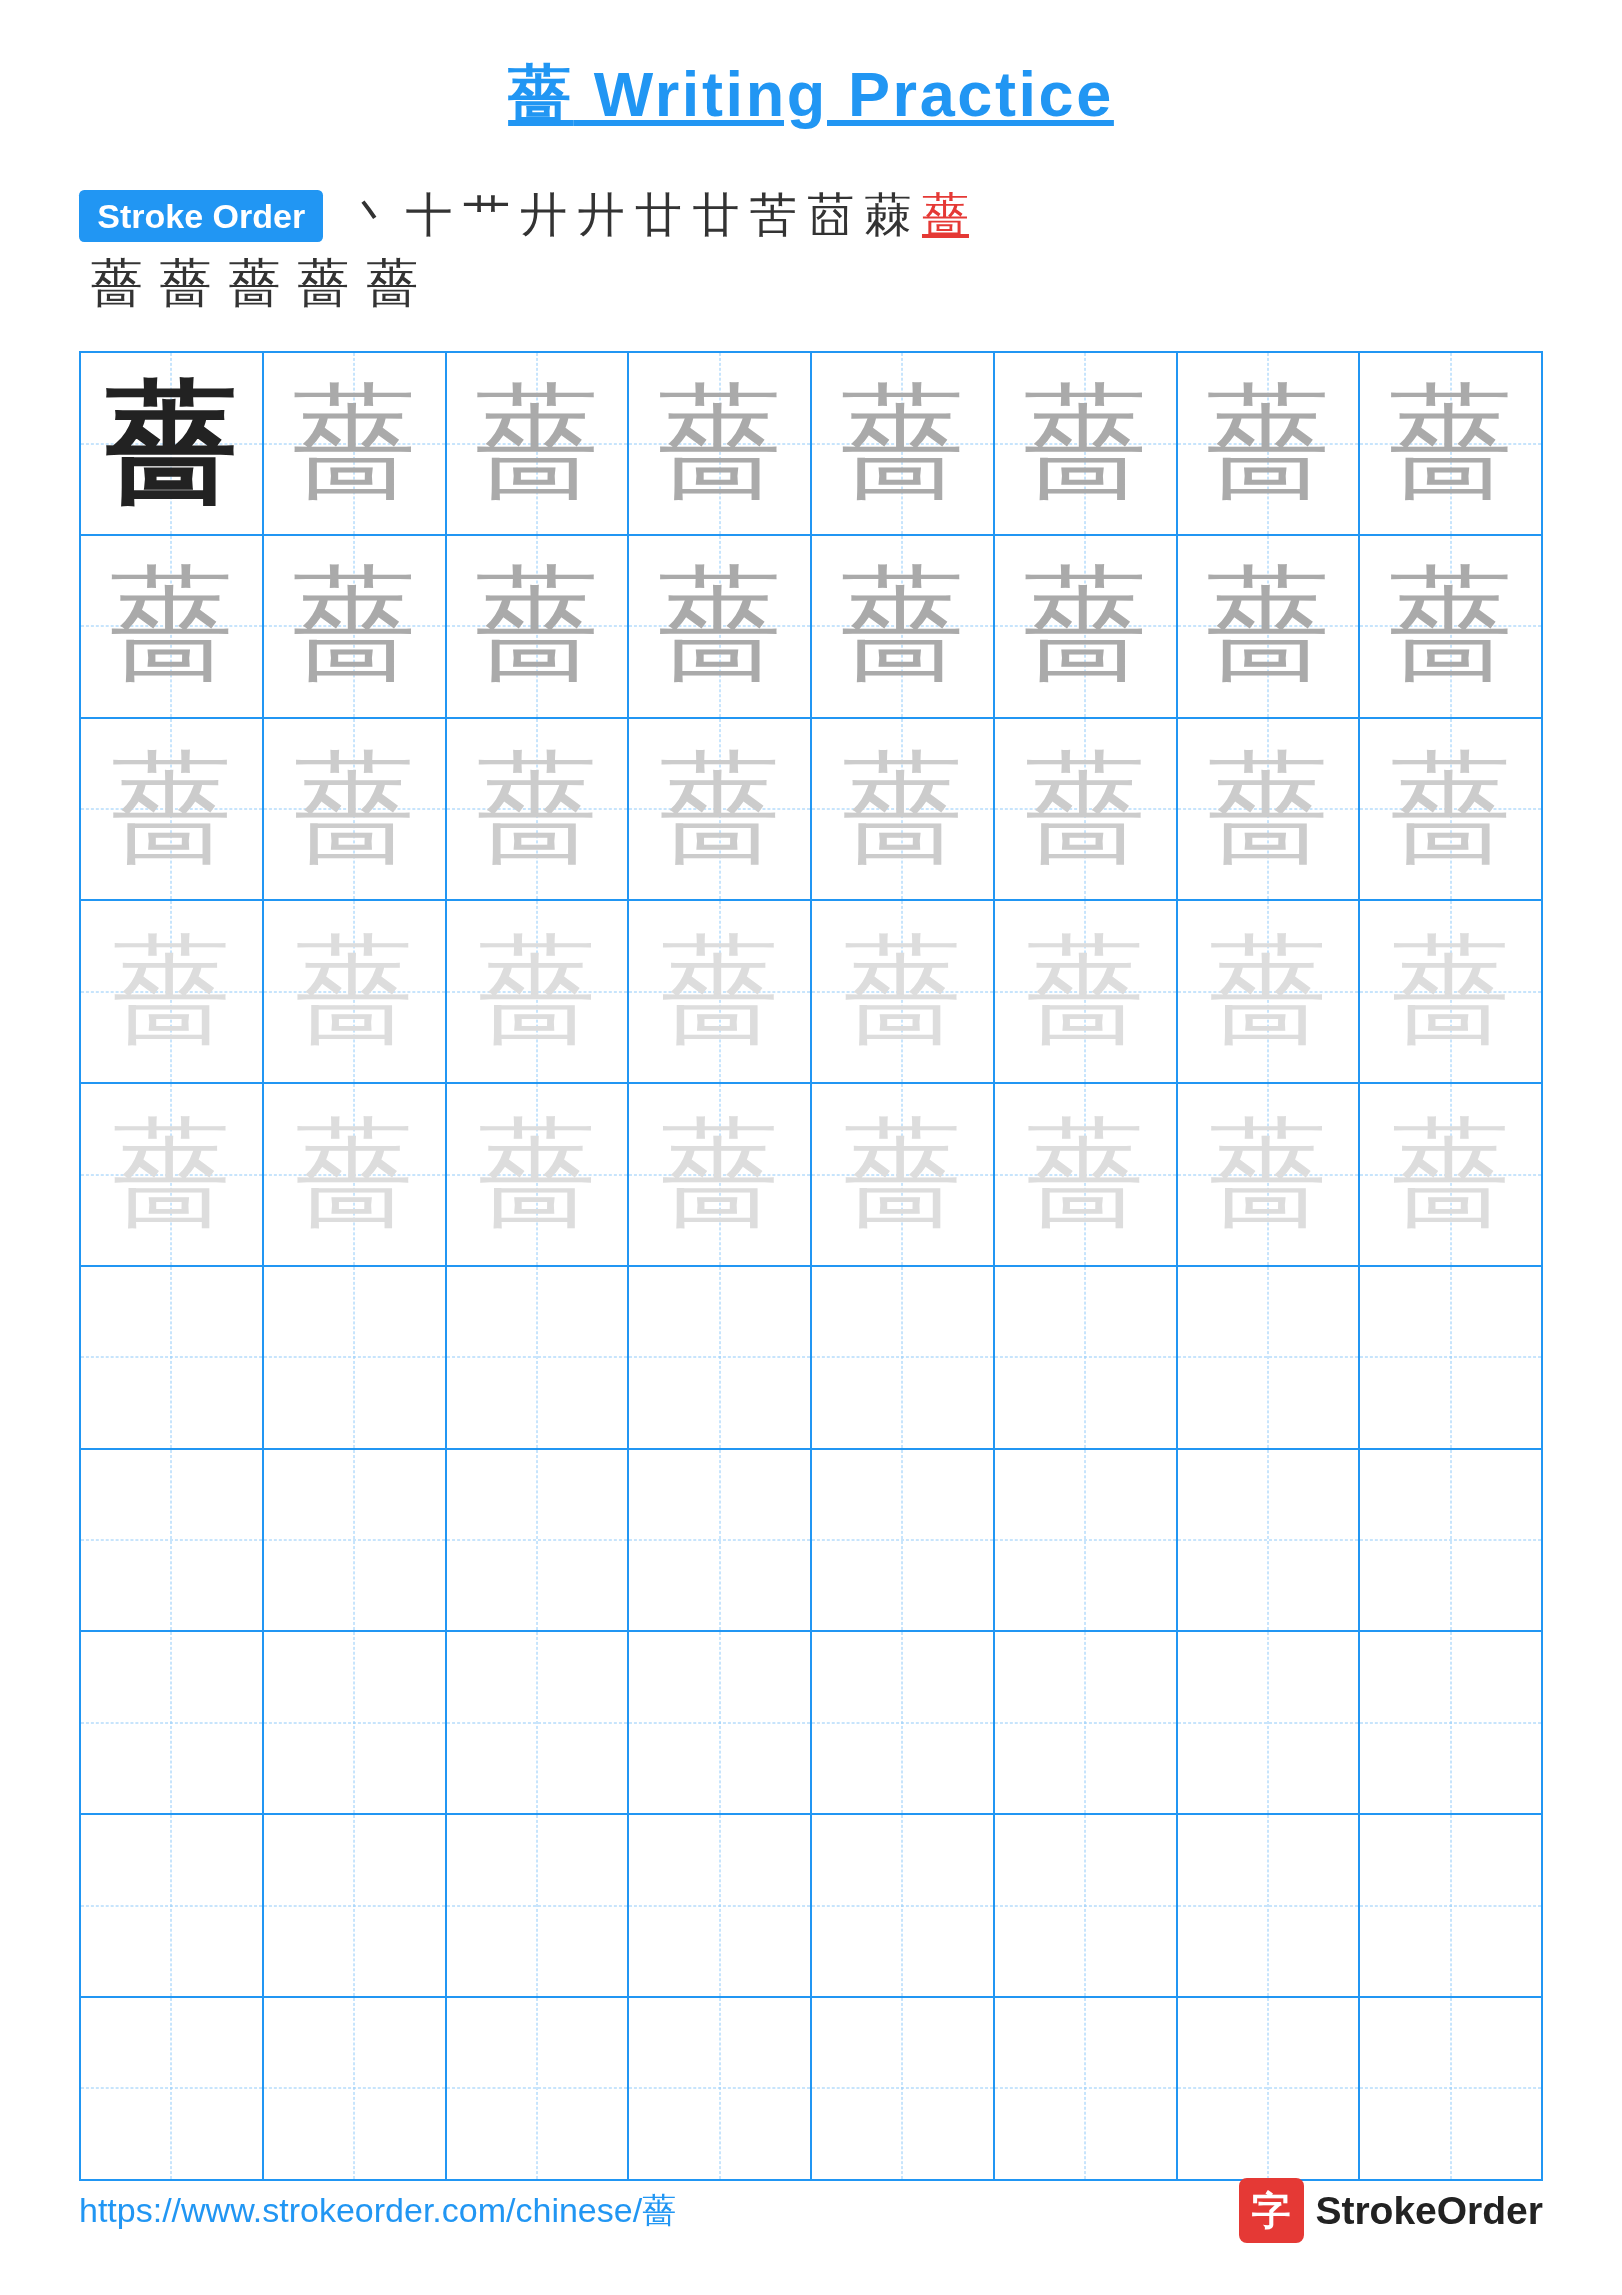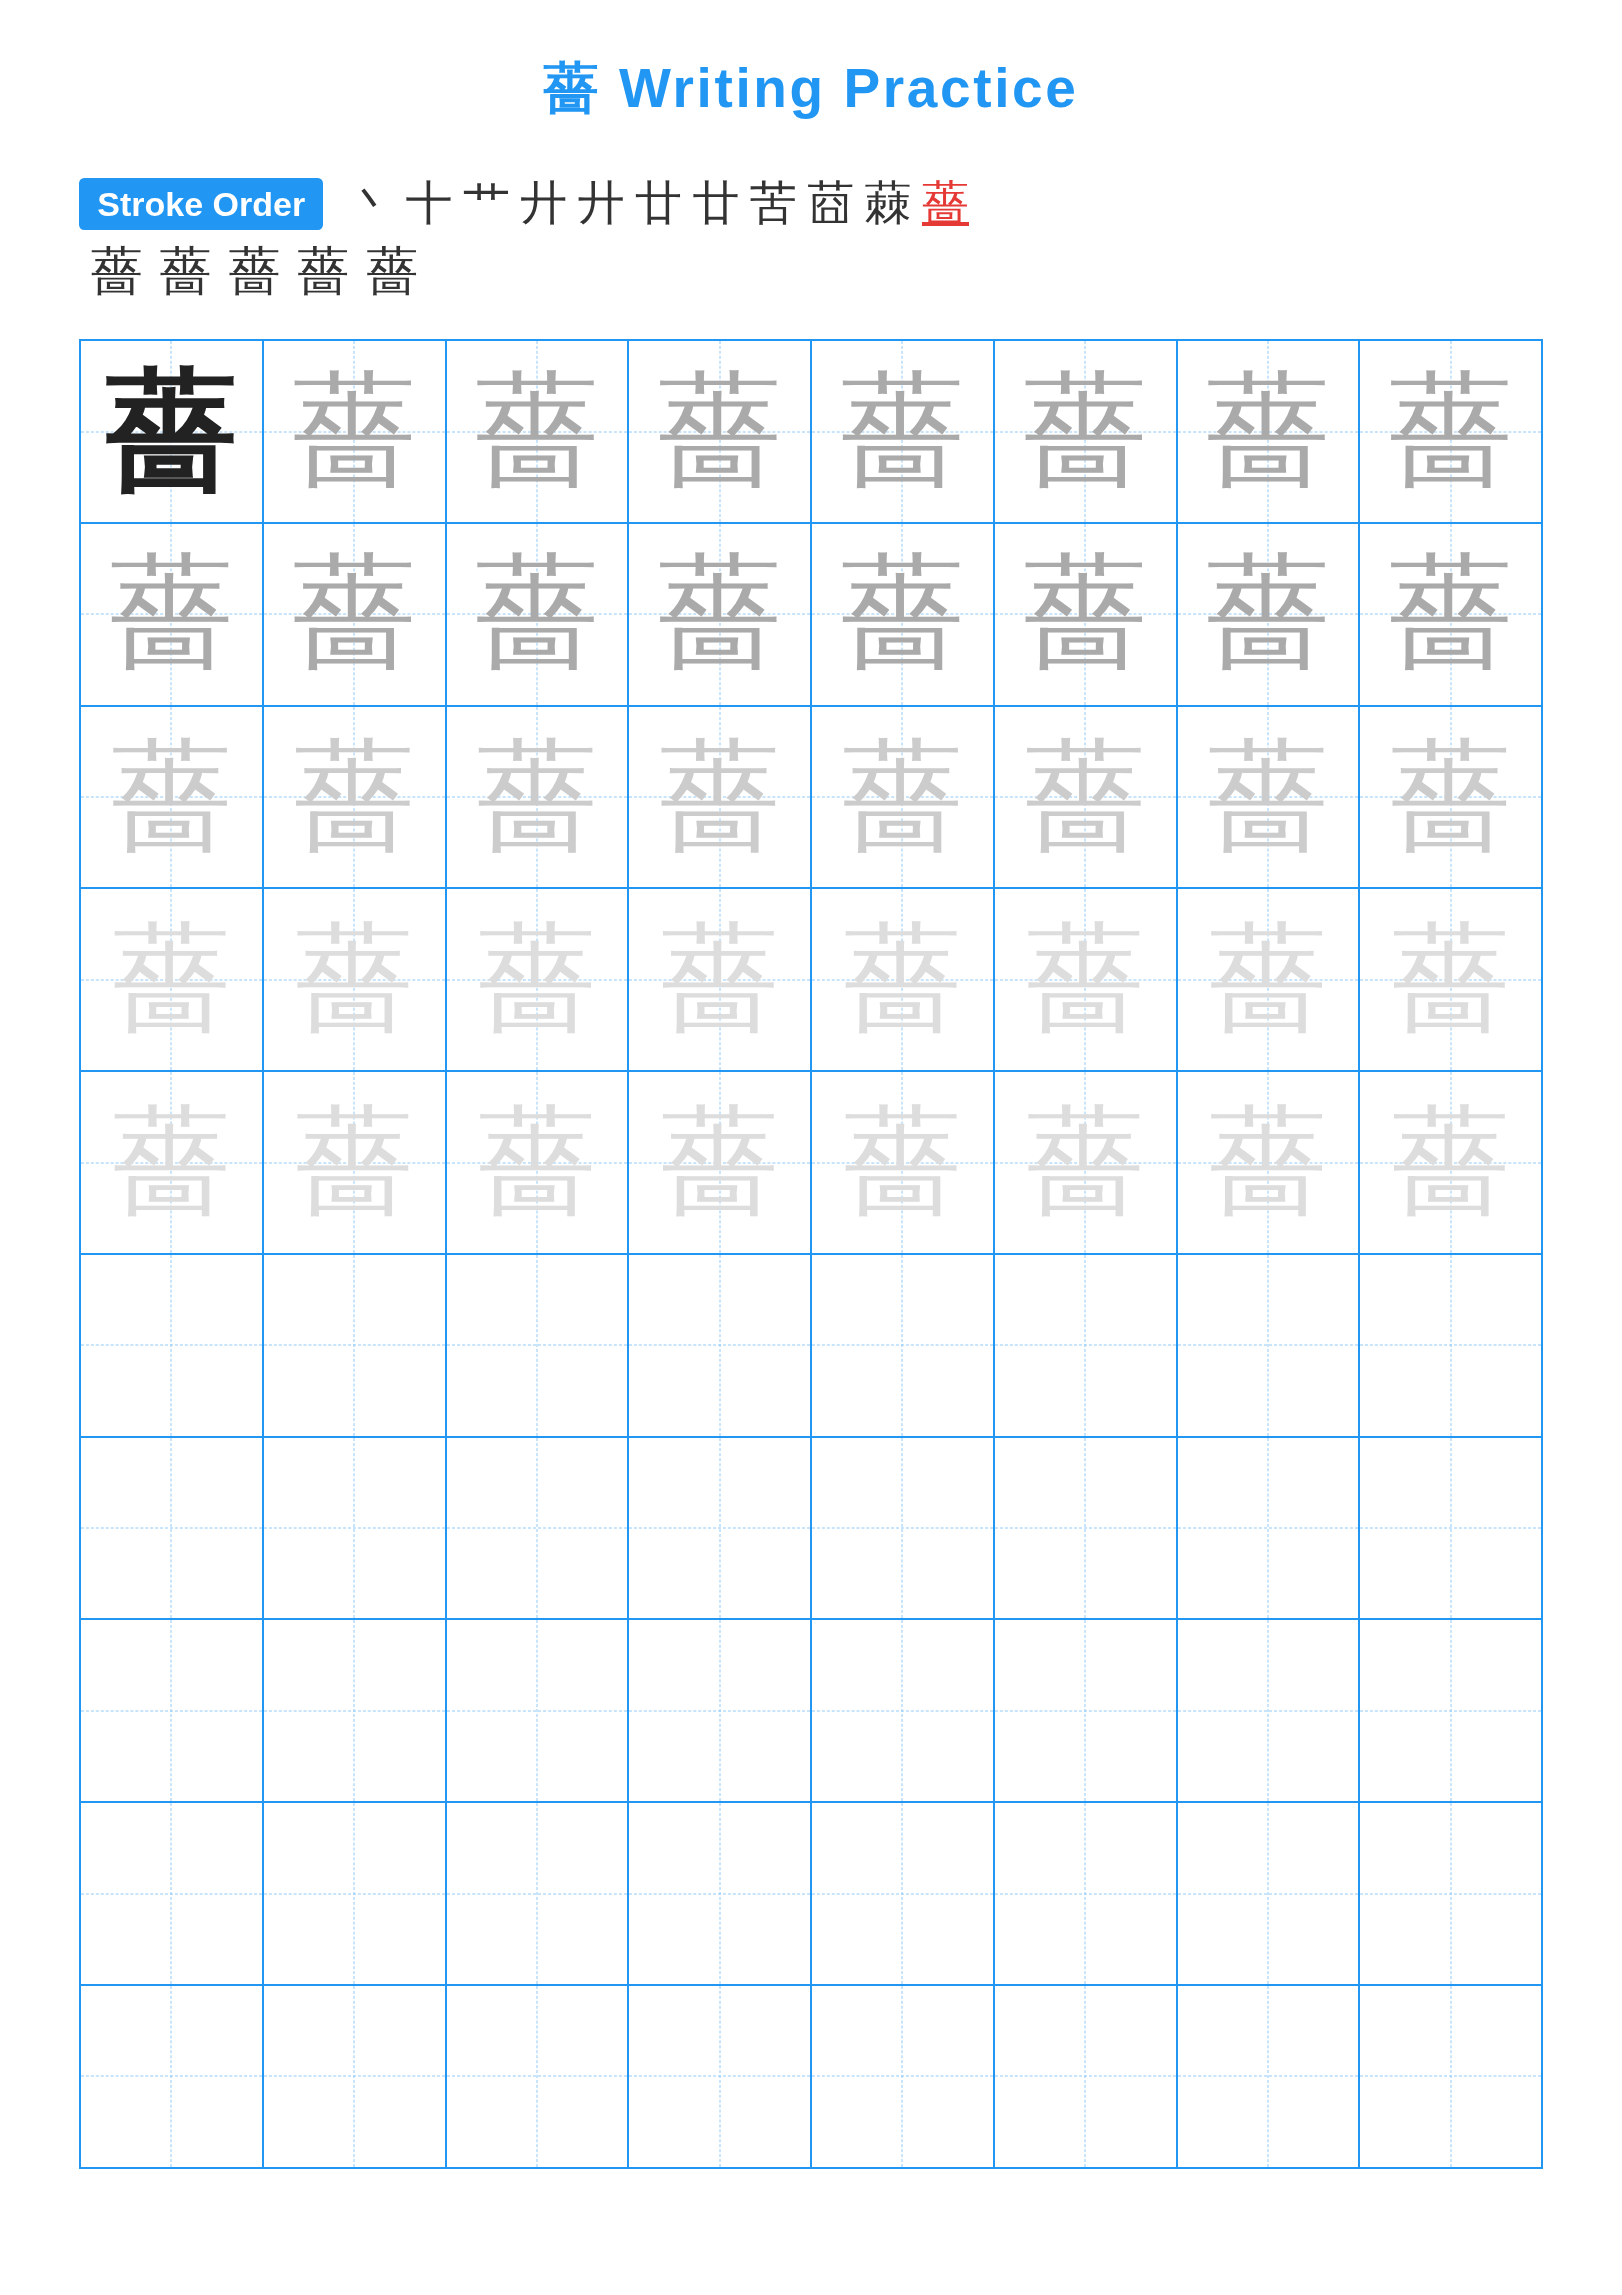--- a/index.html
+++ b/index.html
@@ -15,27 +15,28 @@
       width: 1622px;
       min-height: 2295px;
       background: #fff;
       padding: 52px 79px 79px 79px;
       display: flex;
       flex-direction: column;
       align-items: center;
     }
 
     .title {
-      font-size: 55px;
+      font-size: 63px;
       color: #2196F3;
       font-weight: bold;
       text-align: center;
       margin-bottom: 52px;
       font-family: sans-serif;
       letter-spacing: 2.6px;
+      text-decoration: underline;
     }
 
     .title-char {
       color: #2196F3;
       font-family: serif;
     }
 
     .stroke-order-section {
       width: 100%;
       display: flex;
@@ -428,15 +429,22 @@
         <div class="grid-cell"></div>
         <div class="grid-cell"></div>
         <div class="grid-cell"></div>
         <div class="grid-cell"></div>
         <div class="grid-cell"></div>
         <div class="grid-cell"></div>
         <div class="grid-cell"></div>
       </div>
     </div>
 
+  <div class="footer">
+    <a class="footer-url" href="#">https://www.strokeorder.com/chinese/薔</a>
+    <div class="footer-brand">
+      <div class="brand-icon">字</div>
+      <span class="brand-name">StrokeOrder</span>
+    </div>
+  </div>
 
 </div>
 
 
 </body></html>

